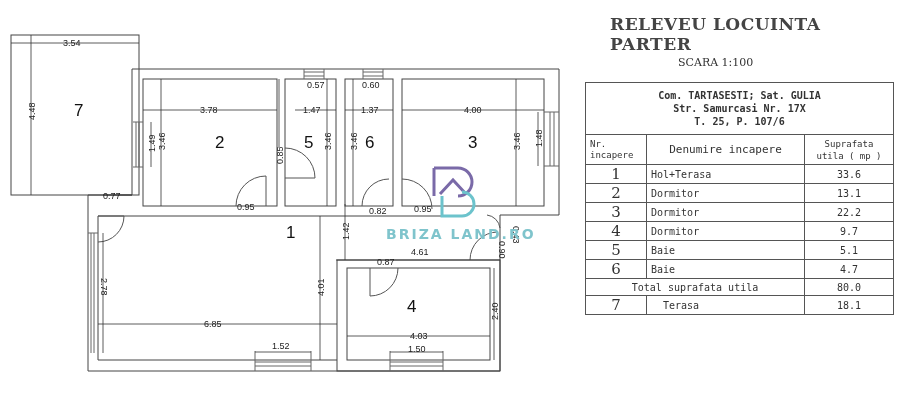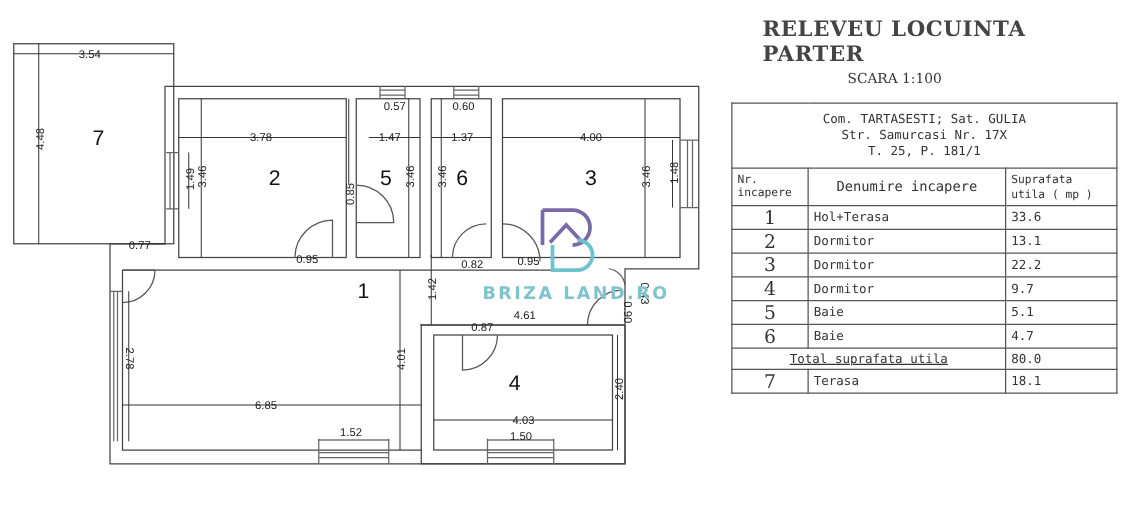--- a/index.html
+++ b/index.html
@@ -4,28 +4,28 @@
 <style>
   html,body{margin:0;padding:0;background:#fff;}
   body{width:900px;height:405px;position:relative;overflow:hidden;font-family:"DejaVu Sans",sans-serif;color:#222;}
   #plan{position:absolute;left:0;top:0;}
   .dim{font-family:"Liberation Sans",sans-serif;font-size:9px;fill:#222;}
   .room{font-family:"Liberation Sans",sans-serif;font-size:17px;fill:#111;}
   .title{position:absolute;left:610px;top:14px;font-family:"DejaVu Serif",serif;font-size:17px;letter-spacing:0.5px;color:#444;font-weight:bold;}
   .scale{position:absolute;left:678px;top:56px;font-family:"DejaVu Serif",serif;font-size:11px;color:#333;}
   table.leg{position:absolute;left:585px;top:82px;width:309px;border-collapse:collapse;font-family:"DejaVu Sans Mono",monospace;color:#333;}
   table.leg td{border:1px solid #555;padding:0 4px;font-size:10px;height:16px;}
-  .addr{text-align:center;font-size:10px;line-height:13px;padding:6px 0 !important;}
+  .addr{text-align:center;font-size:10px;line-height:13px;padding:6px 0 !important;font-weight:bold;}
   .sec{text-align:center;}
   .hdr1{font-size:9px !important;text-align:left;line-height:11px;}
   .hdr2{text-align:center;font-size:11px !important;}
-  .hdr3{font-size:9px !important;line-height:12px;}
+  .hdr3{text-align:center;font-size:9px !important;line-height:12px;}
   .nr{text-align:center;font-family:"DejaVu Serif",serif;font-size:15px !important;width:52px;}
-  .val{text-align:left;}
-  .tot{text-align:center;text-decoration:underline;}
+  .val{text-align:center;}
+  .tot{text-align:center;}
   .wm-text{font-family:"DejaVu Sans",sans-serif;font-size:14px;font-weight:bold;letter-spacing:2px;fill:#7fc4cc;}
 </style>
 </head>
 <body>
 
 <svg id="plan" width="580" height="405" viewBox="0 0 580 405" stroke="#444" fill="none" stroke-width="1">
 
   <rect x="11" y="35" width="128" height="160"></rect>
 
   <path d="M132 69 H559 V215 H500 V371 H88 V195 H132 Z"></path>
@@ -143,21 +143,21 @@
 
 <div class="title">RELEVEU LOCUINTA PARTER</div>
 <div class="scale">SCARA 1:100</div>
 
 <table class="leg">
   <tbody>
       <tr>
         <td colspan="3" class="addr">
     <div>Com. TARTASESTI; Sat. GULIA</div>
     <div>Str. Samurcasi Nr. 17X</div>
-    <div>T. 25, P. 181/1</div>
+    <div>T. 25, P. 107/6</div>
   </td>
       </tr>
   <tr style="height:30px">
     <td class="hdr1">Nr. incapere</td>
     <td class="hdr2">Denumire incapere</td>
     <td class="hdr3" style="width:80px">Suprafata utila ( mp )</td>
   </tr>
   <tr>
         <td class="nr">1</td>
         <td>Hol+Terasa</td>
@@ -187,17 +187,17 @@
         <td class="nr">6</td>
         <td>Baie</td>
         <td class="val">4.7</td>
       </tr>
   <tr>
         <td colspan="2" class="tot">Total suprafata utila</td>
         <td class="val">80.0</td>
       </tr>
   <tr>
         <td class="nr">7</td>
-        <td style="padding-left:4px">Terasa</td>
+        <td style="padding-left:16px">Terasa</td>
         <td class="val">18.1</td>
       </tr>
 </tbody>
   </table>
 
 </body></html>

